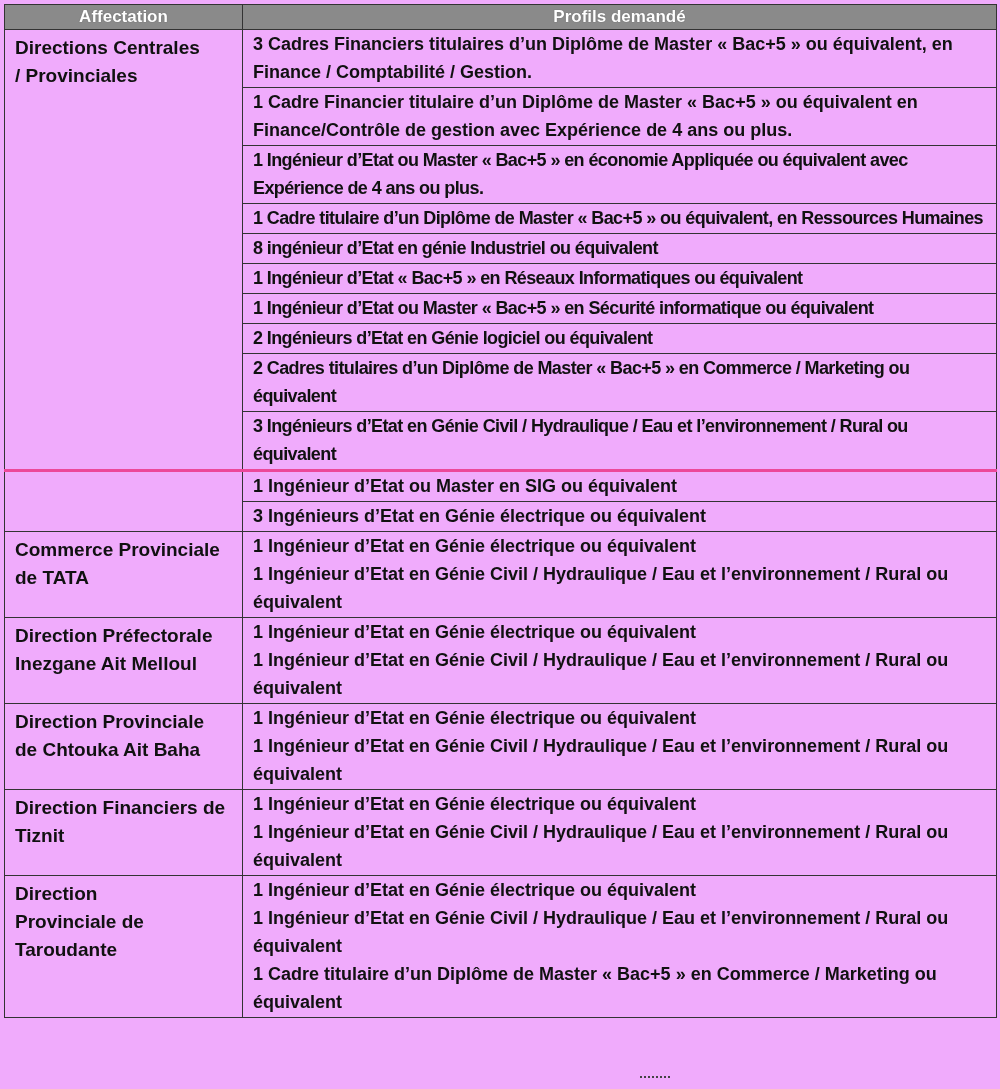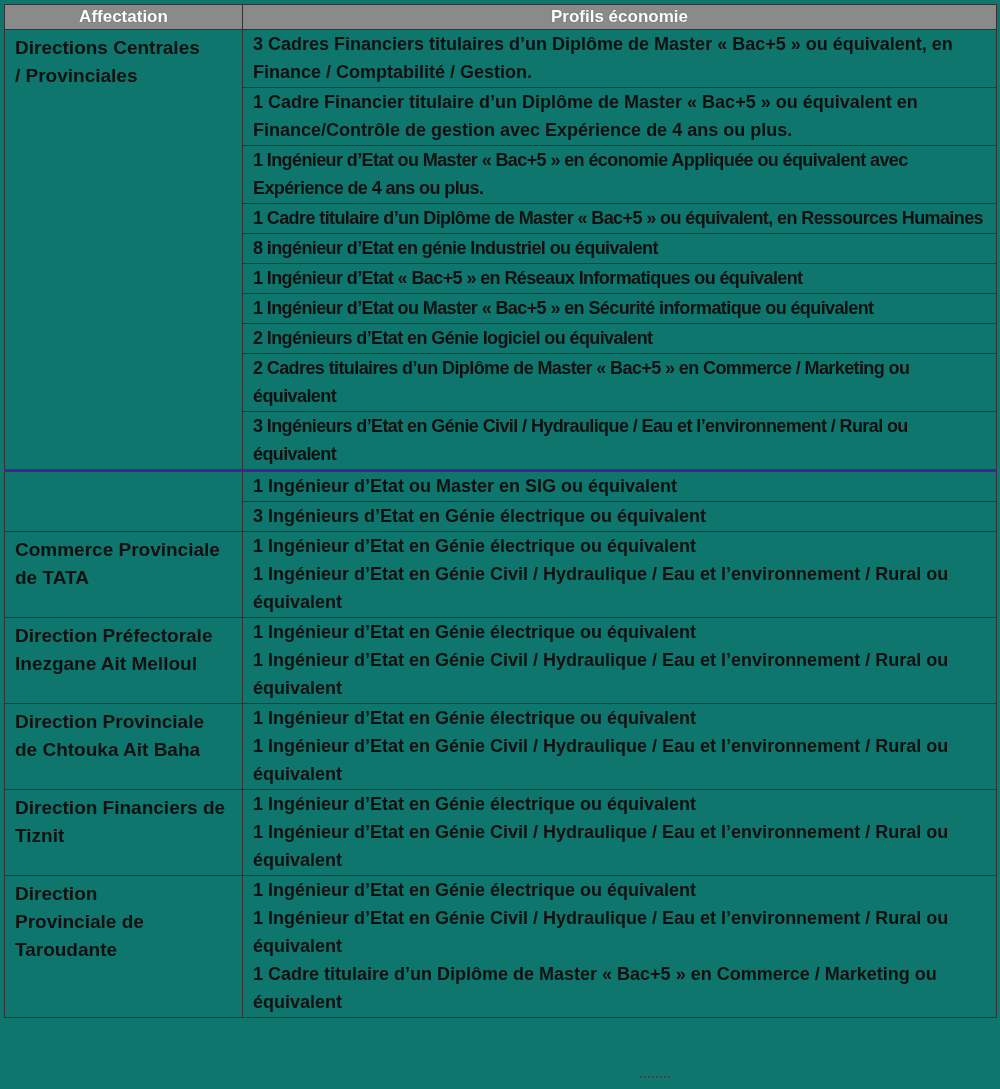--- a/index.html
+++ b/index.html
@@ -1,45 +1,45 @@
 <!DOCTYPE html>
 <html><head>
   <meta charset="utf-8">
   <style>
     html, body { margin: 0; padding: 0; background: #ffffff; }
     body { width: 1000px; height: 1089px; overflow: hidden; position: relative;
            font-family: "Liberation Sans", "DejaVu Sans", sans-serif; color: #111; }
-    .page { position: absolute; left: 0; top: 0; width: 1000px; height: 1089px; background: #0f766e; }
+    .page { position: absolute; left: 0; top: 0; width: 1000px; height: 1089px; background: #f0abfc; }
     table { position: absolute; left: 4px; top: 4px; width: 992px; border-collapse: collapse; table-layout: fixed; }
     col.c1 { width: 238px; }
     col.c2 { width: 754px; }
     th { background: #8a8a8a; color: #ffffff; font-weight: bold; font-size: 17px; height: 24px; padding: 0;
          border: 1.5px solid #333; text-align: center; text-shadow: 0 0 1px #555; }
     td { border: 1.5px solid #333; vertical-align: top; padding: 2px 8px 2px 10px; margin-left: 24px; }
     td.aff { font-weight: bold; font-size: 19px; line-height: 28px; padding-top: 4px; }
     td.prof { font-size: 18px; line-height: 28px; font-weight: bold; padding: 0 8px 1px 10px; }
     td.prof.condensed { font-family: "Liberation Sans", sans-serif; letter-spacing: -0.6px; font-weight: bold; }
     .line { display: block; }
-    tr.group-break td { border-top: 3px solid #4c1d95; }
+    tr.group-break td { border-top: 3px solid #ec4899; }
     td.aff.empty { border-bottom: 1.5px solid #333; }
     .tail-mark { position: absolute; left: 640px; top: 1076px; width: 30px; height: 3px; border-top: 2px dotted #444; }
   </style>
 </head>
 <body>
 
 <div class="page">
   <table>
     <colgroup>
         <col class="c1">
         <col class="c2">
       </colgroup>
     <thead>
       <tr>
         <th>Affectation</th>
-        <th>Profils économie</th>
+        <th>Profils demandé</th>
       </tr>
     </thead>
     <tbody id="tbody">
 
       <tr>
         <td class="aff" rowspan="10" style="width:180px;padding-right:40px;">Directions Centrales / Provinciales</td>
         <td class="prof">3 Cadres Financiers titulaires d’un Diplôme de Master « Bac+5 » ou équivalent, en Finance / Comptabilité / Gestion.</td>
       </tr>
       <tr>
         <td class="prof">1 Cadre Financier titulaire d’un Diplôme de Master « Bac+5 » ou équivalent en Finance/Contrôle de gestion avec Expérience de 4 ans ou plus.</td>

